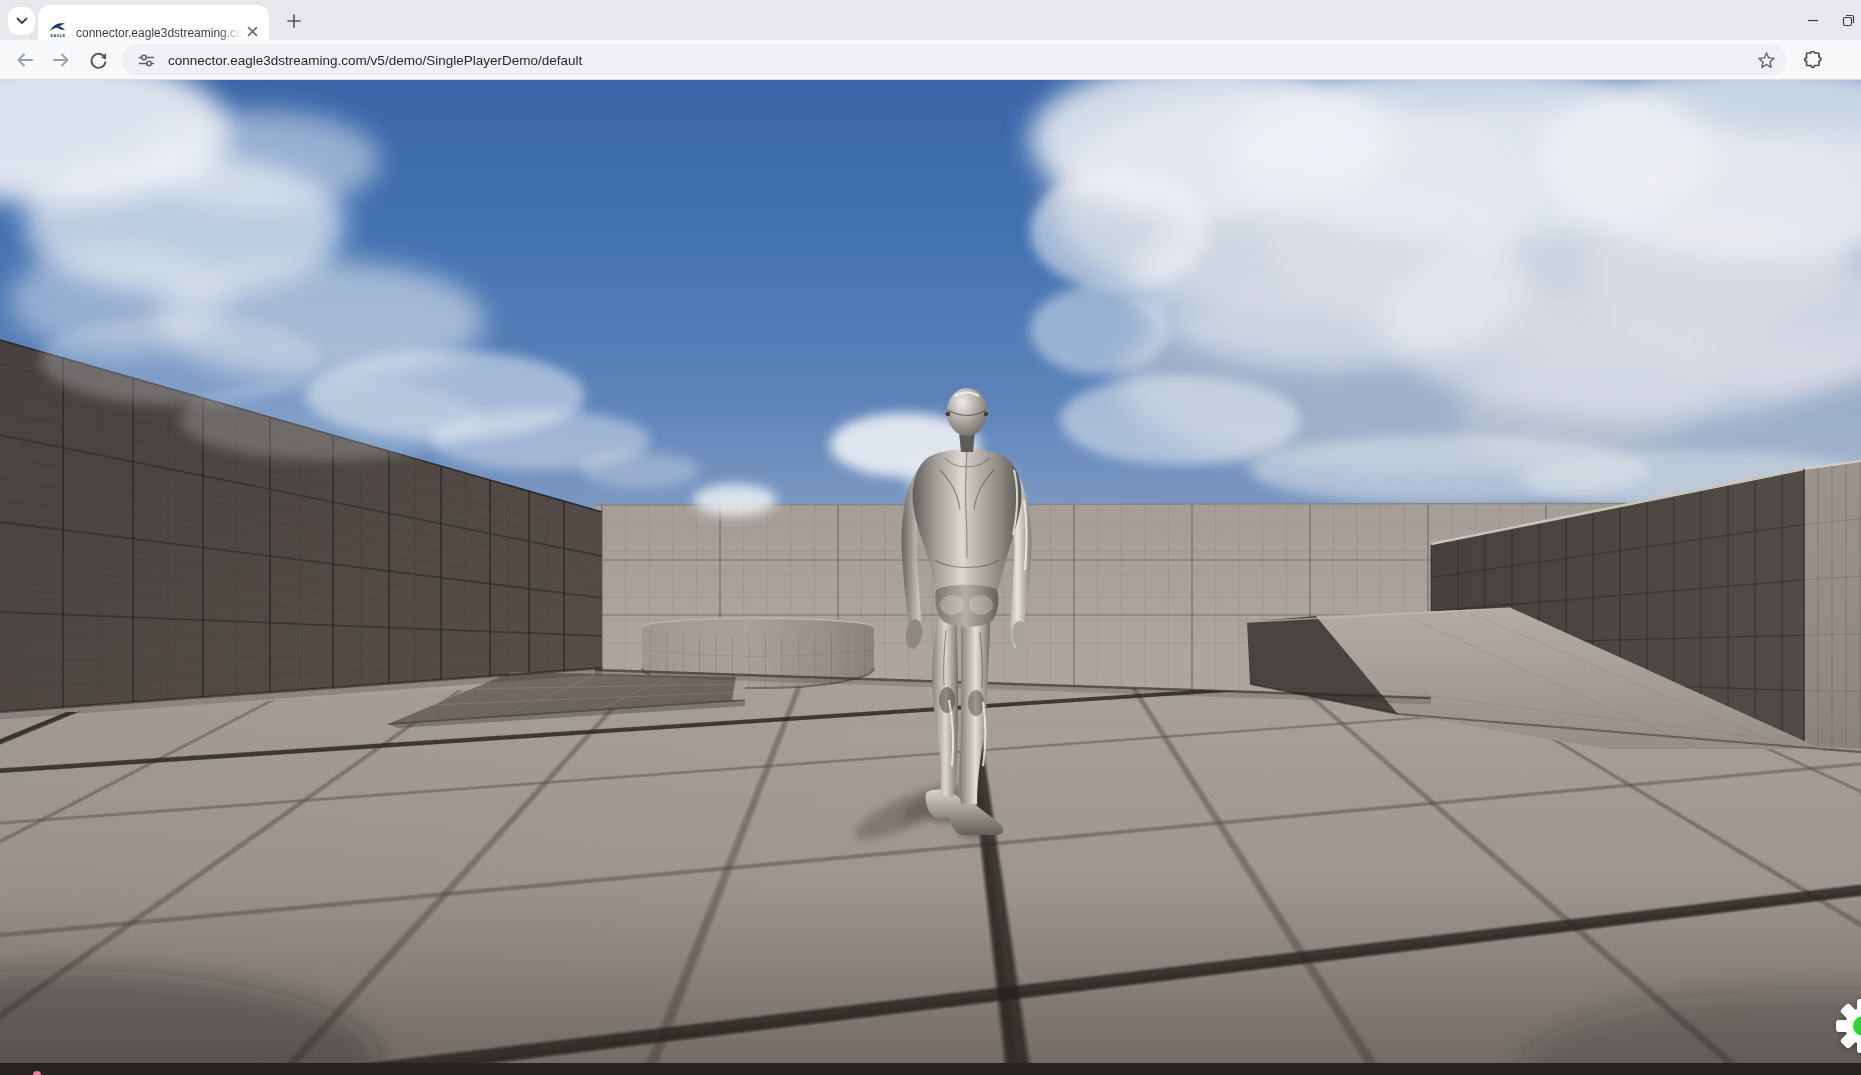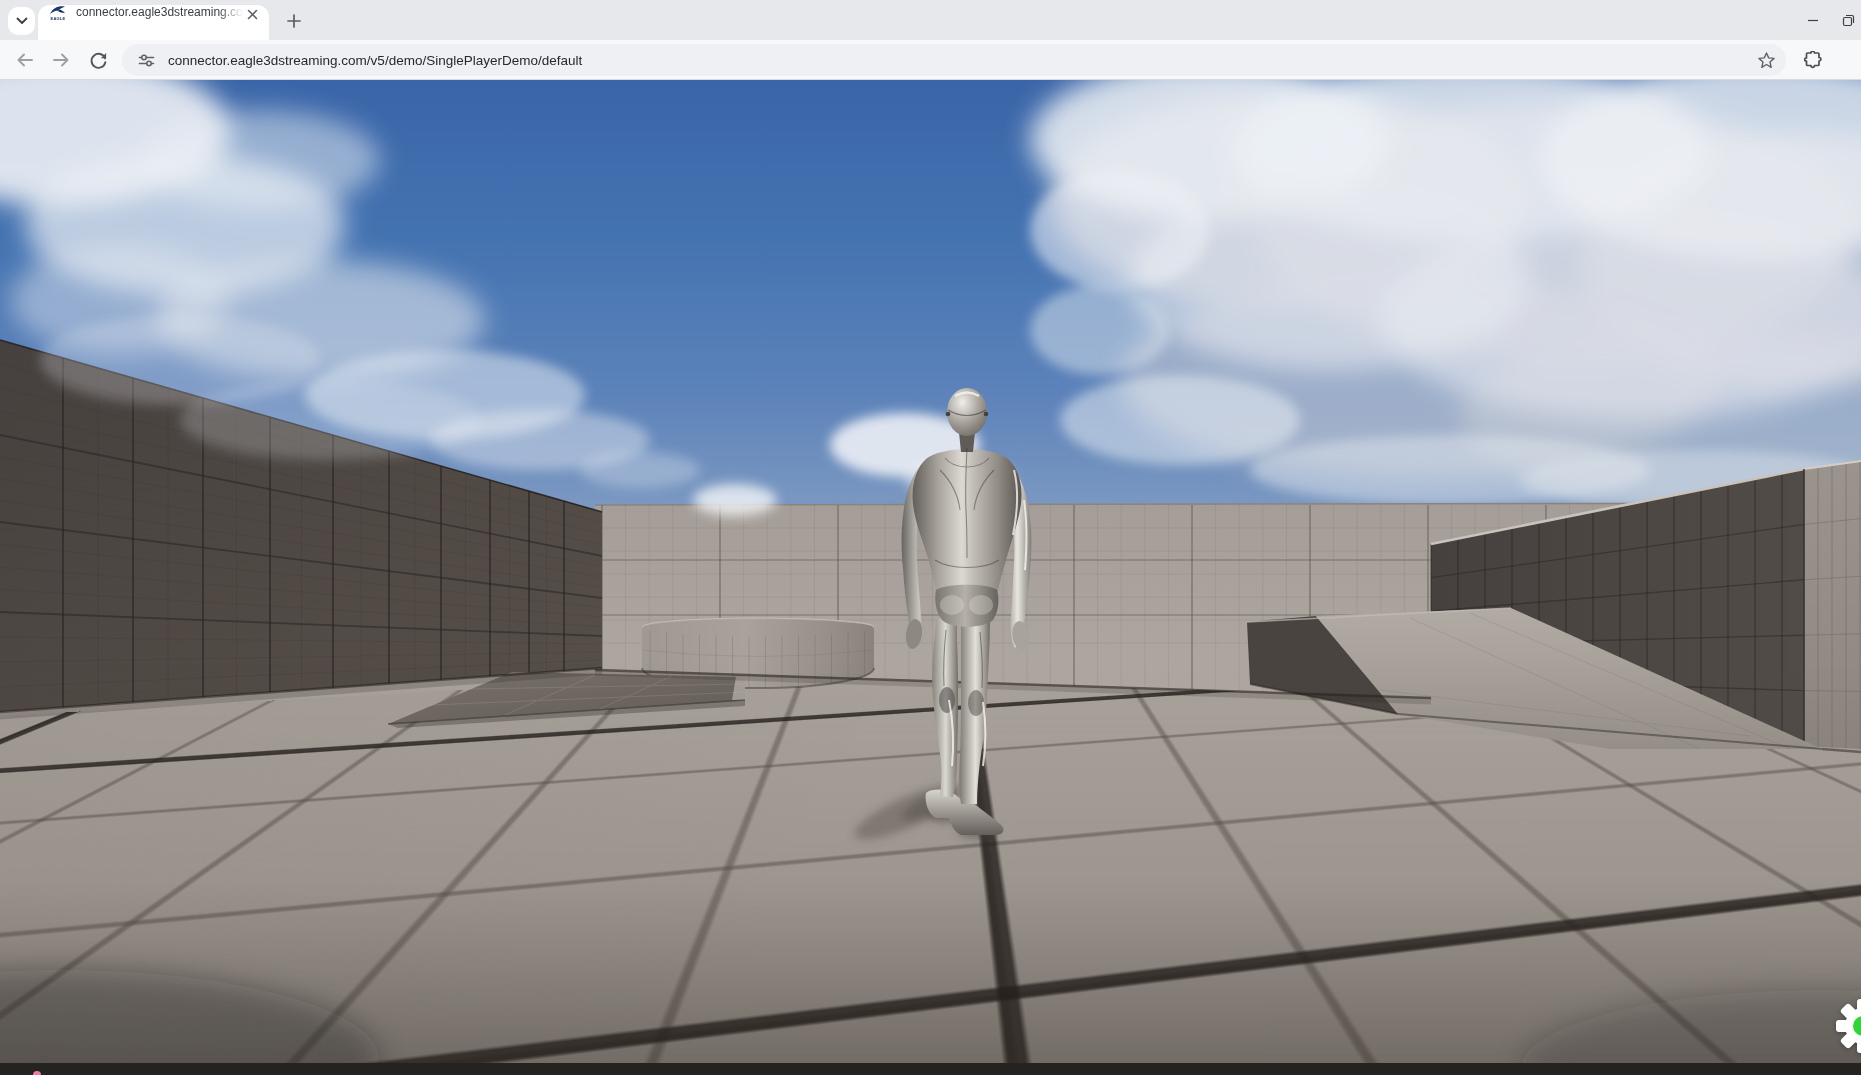--- a/index.html
+++ b/index.html
@@ -4,21 +4,21 @@
 <style>
   html,body{margin:0;padding:0;background:#000;}
   *{box-sizing:border-box;}
   .app{
     position:relative;width:1861px;height:1075px;overflow:hidden;
     font-family:"Liberation Sans",sans-serif;background:#e3e6ea;
   }
   
   .tabstrip{position:absolute;left:0;top:0;width:1861px;height:40px;background:#e6e8eb;}
   .tab-search{position:absolute;left:8px;top:7px;width:27px;height:28px;border-radius:10px;background:#fff;display:flex;align-items:center;justify-content:center;cursor:pointer;}
-  .tab{position:absolute;left:38px;top:5px;width:231px;height:35px;background:#fff;border-radius:12px 12px 0 0;display:flex;align-items:flex-start;padding:0 8px 0 10px;}
+  .tab{position:absolute;left:38px;top:5px;width:231px;height:35px;background:#fff;border-radius:12px 12px 0 0;display:flex;align-items:flex-end;padding:0 8px 0 10px;}
   .favicon{width:20px;height:18px;position:relative;flex:0 0 auto;display:flex;flex-direction:column;align-items:center;}
   .fav-text{font-size:4px;font-weight:bold;color:#14345d;letter-spacing:.2px;line-height:4px;}
   .tab-title{flex:1;margin-left:8px;font-size:12px;color:#3a3d42;white-space:nowrap;overflow:hidden;-webkit-mask-image:linear-gradient(90deg,#000 85%,transparent);mask-image:linear-gradient(90deg,#000 85%,transparent);}
   .tab-close{flex:0 0 auto;width:18px;height:18px;border:none;background:transparent;padding:0;display:flex;align-items:center;justify-content:center;cursor:pointer;border-radius:50%;}
   .newtab{position:absolute;left:282px;top:9px;width:24px;height:24px;display:flex;align-items:center;justify-content:center;border-radius:50%;cursor:pointer;}
   .win-controls{position:absolute;right:0;top:0;height:40px;display:flex;}
   .winbtn{width:44px;height:40px;display:flex;align-items:center;justify-content:center;cursor:pointer;}
   
   .toolbar{position:absolute;left:0;top:40px;width:1861px;height:40px;background:#f7f8fa;border-bottom:1px solid #d8dadd;}
   .tbtn{position:absolute;top:3px;width:34px;height:34px;display:flex;align-items:center;justify-content:center;border-radius:50%;cursor:pointer;}

